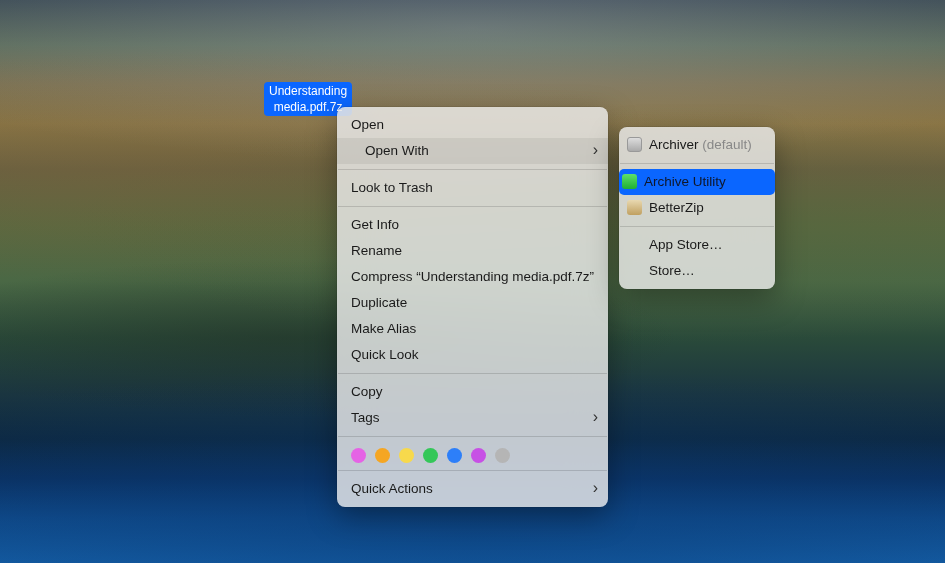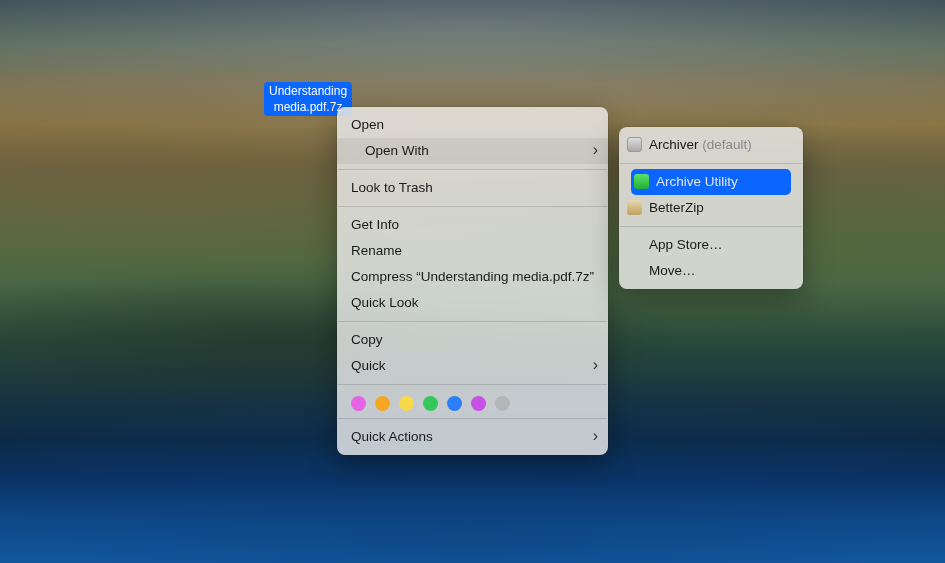--- a/index.html
+++ b/index.html
@@ -115,36 +115,36 @@
       font-size:16px;
       color:#333;
     }
     .menu .sep {
       height:1px;
       background: rgba(0,0,0,0.14);
       margin: 5px 1px;
     }
     .menu .item.highlight {
       background:#0a66ff;
-      color:#e5e5e5;
+      color:#0f172a;
       border-radius:5px;
-      margin: 0 12px;
+      margin: 0 0;
       padding-left: 9px;
       padding-right: 19px;
     }
     .menu .item.hover {
       background: rgba(0,0,0,0.06);
       padding-left: 28px;
     }
 
     
     #main-menu { left: 310px; top: 107px; width: 271px; margin-left: 27px; }
 
     
-    #sub-menu { left: 619px; top: 127px; width: 184px; }
+    #sub-menu { left: 619px; top: 127px; width: 156px; }
     #sub-menu .item { padding-left: 30px; }
     #sub-menu .item.highlight { padding-left: 25px; }
     #sub-menu .default-suffix { color:#888; }
 
     .app-ico {
       position:absolute;
       left:8px; top:5px;
       width:15px; height:15px;
       border-radius:3px;
     }
@@ -168,24 +168,26 @@
 
 <div id="main-menu" class="menu">
   <div class="item">Open</div>
   <div class="item submenu hover">Open With</div>
   <div class="sep"></div>
   <div class="item">Look to Trash</div>
   <div class="sep"></div>
   <div class="item">Get Info</div>
   <div class="item">Rename</div>
   <div class="item">Compress “Understanding media.pdf.7z”</div>
+  <div class="item">Duplicate</div>
+  <div class="item">Make Alias</div>
   <div class="item">Quick Look</div>
   <div class="sep"></div>
   <div class="item">Copy</div>
-  <div class="item submenu">Quick</div>
+  <div class="item submenu">Tags</div>
   <div class="sep"></div>
   <div class="tag-row">
     <span class="tag-dot" style="background: rgb(229, 99, 229);"></span>
     <span class="tag-dot" style="background: rgb(245, 166, 35);"></span>
     <span class="tag-dot" style="background: rgb(247, 217, 76);"></span>
     <span class="tag-dot" style="background: rgb(52, 199, 89);"></span>
     <span class="tag-dot" style="background: rgb(45, 127, 249);"></span>
     <span class="tag-dot" style="background: rgb(199, 80, 229);"></span>
     <span class="tag-dot" style="background: rgb(181, 181, 181);"></span>
   </div>
@@ -203,14 +205,14 @@
   <div class="item highlight">
     <span class="app-ico ico-archiveutility"></span>
     <span>Archive Utility</span>
   </div>
   <div class="item">
     <span class="app-ico ico-betterzip"></span>
     <span>BetterZip</span>
   </div>
   <div class="sep"></div>
   <div class="item">App Store…</div>
-  <div class="item">Move…</div>
+  <div class="item">Store…</div>
 </div>
 
 </body></html>

